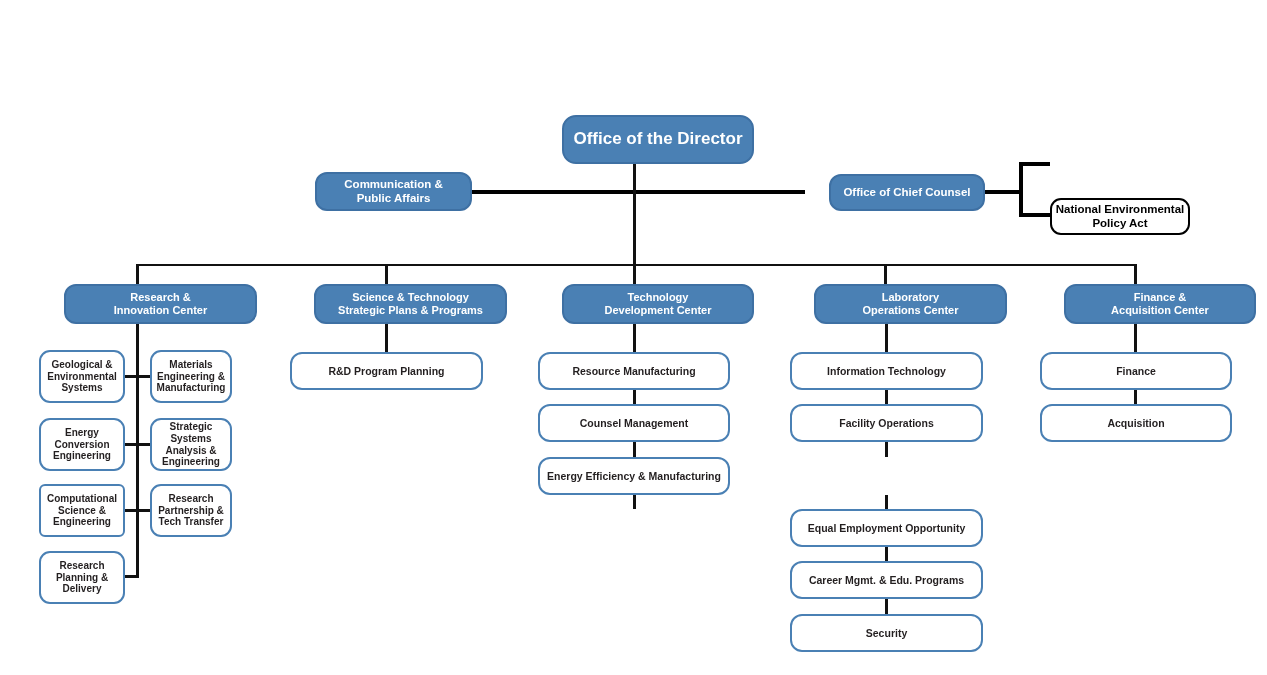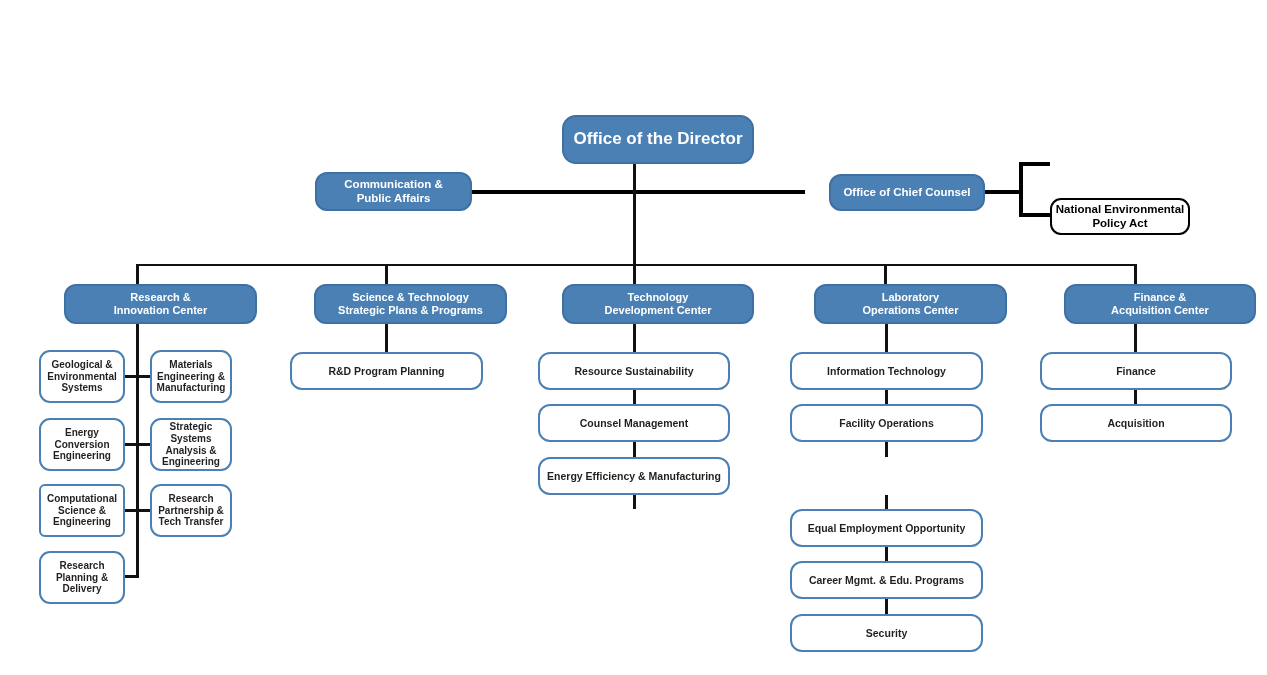--- a/index.html
+++ b/index.html
@@ -109,21 +109,21 @@
 Engineering</div>
   <div class="node white-blue small" style="left:150px;top:484px;width:82px;height:53px;">Research
 Partnership &amp;
 Tech Transfer</div>
   <div class="node white-blue small" style="left:39px;top:551px;width:86px;height:53px;">Research
 Planning &amp;
 Delivery</div>
 
   <div class="node white-blue child" style="left:290px;top:352px;width:193px;height:38px;">R&amp;D Program Planning</div>
 
-  <div class="node white-blue child" style="left:538px;top:352px;width:192px;height:38px;">Resource Sustainability</div>
+  <div class="node white-blue child" style="left:538px;top:352px;width:192px;height:38px;">Resource Manufacturing</div>
   <div class="node white-blue child" style="left:538px;top:404px;width:192px;height:38px;">Counsel Management</div>
   <div class="node white-blue child" style="left:538px;top:457px;width:192px;height:38px;">Energy Efficiency &amp; Manufacturing</div>
 
   <div class="node white-blue child" style="left:790px;top:352px;width:193px;height:38px;">Information Technology</div>
   <div class="node white-blue child" style="left:790px;top:404px;width:193px;height:38px;">Facility Operations</div>
   <div class="node white-blue child" style="left:790px;top:509px;width:193px;height:38px;">Equal Employment Opportunity</div>
   <div class="node white-blue child" style="left:790px;top:561px;width:193px;height:38px;">Career Mgmt. &amp; Edu. Programs</div>
   <div class="node white-blue child" style="left:790px;top:614px;width:193px;height:38px;">Security</div>
 
   <div class="node white-blue child" style="left:1040px;top:352px;width:192px;height:38px;">Finance</div>

